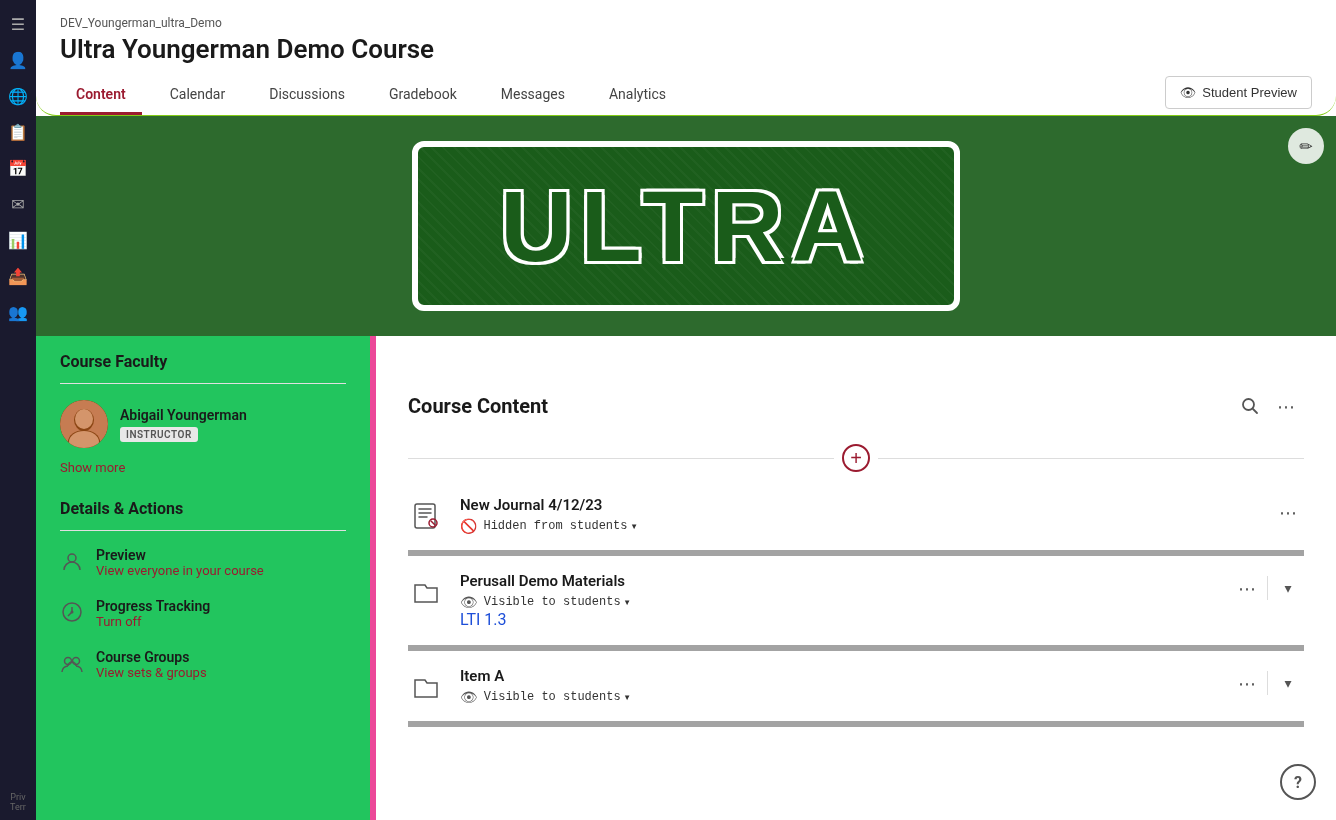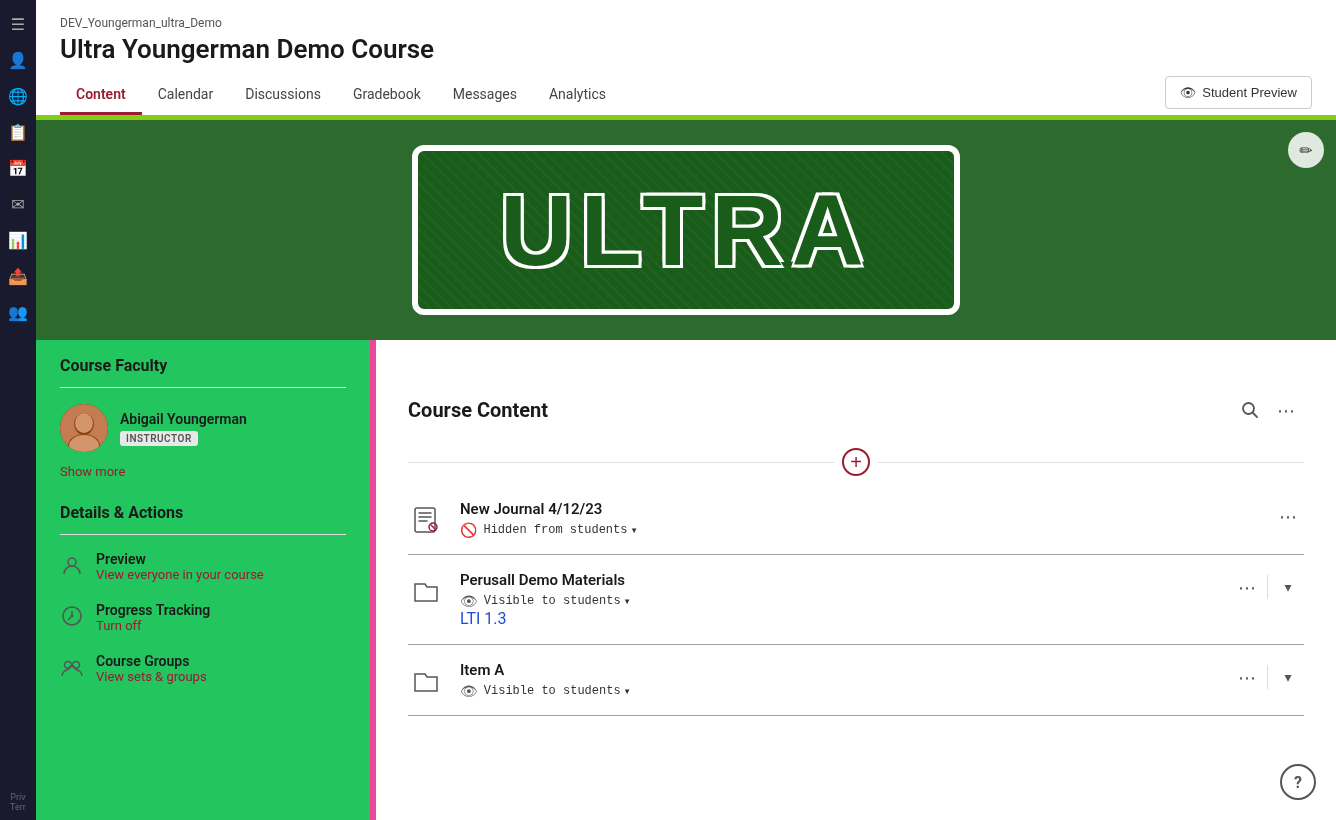--- a/index.html
+++ b/index.html
@@ -41,37 +41,38 @@
       display: flex;
       flex-direction: column;
       height: 820px;
       overflow: hidden;
     }
 
     
     .header {
       background: #fff;
       padding: 16px 24px 0 24px;
-      border-bottom: 5px solid #84cc16;
+      border-bottom: 1px solid #84cc16;
       position: relative;
+      border-radius: 20px;
     }
     .course-subtitle {
       font-size: 12px;
       color: #555;
       margin-bottom: 4px;
     }
     .course-title {
       font-size: 26px;
       font-weight: 600;
       color: #1a1a1a;
       margin-bottom: 12px;
     }
     .nav-tabs {
       display: flex;
-      gap: 0;
+      gap: 12px;
       align-items: center;
     }
     .nav-tab {
       padding: 10px 16px;
       font-size: 14px;
       color: #444;
       cursor: pointer;
       border-bottom: 3px solid transparent;
       text-decoration: none;
     }
@@ -307,21 +308,21 @@
       cursor: pointer;
       margin: 0 8px;
       line-height: 1;
     }
 
     
     .content-item {
       display: flex;
       align-items: flex-start;
       padding: 16px 0;
-      border-bottom: 1px solid #a3a3a3;
+      border-bottom: 6px solid #a3a3a3;
       gap: 16px;
     }
     .content-item-icon {
       width: 36px; height: 36px;
       flex-shrink: 0;
       display: flex; align-items: center; justify-content: center;
       font-size: 20px;
       color: #555;
       margin-top: 2px;
     }

